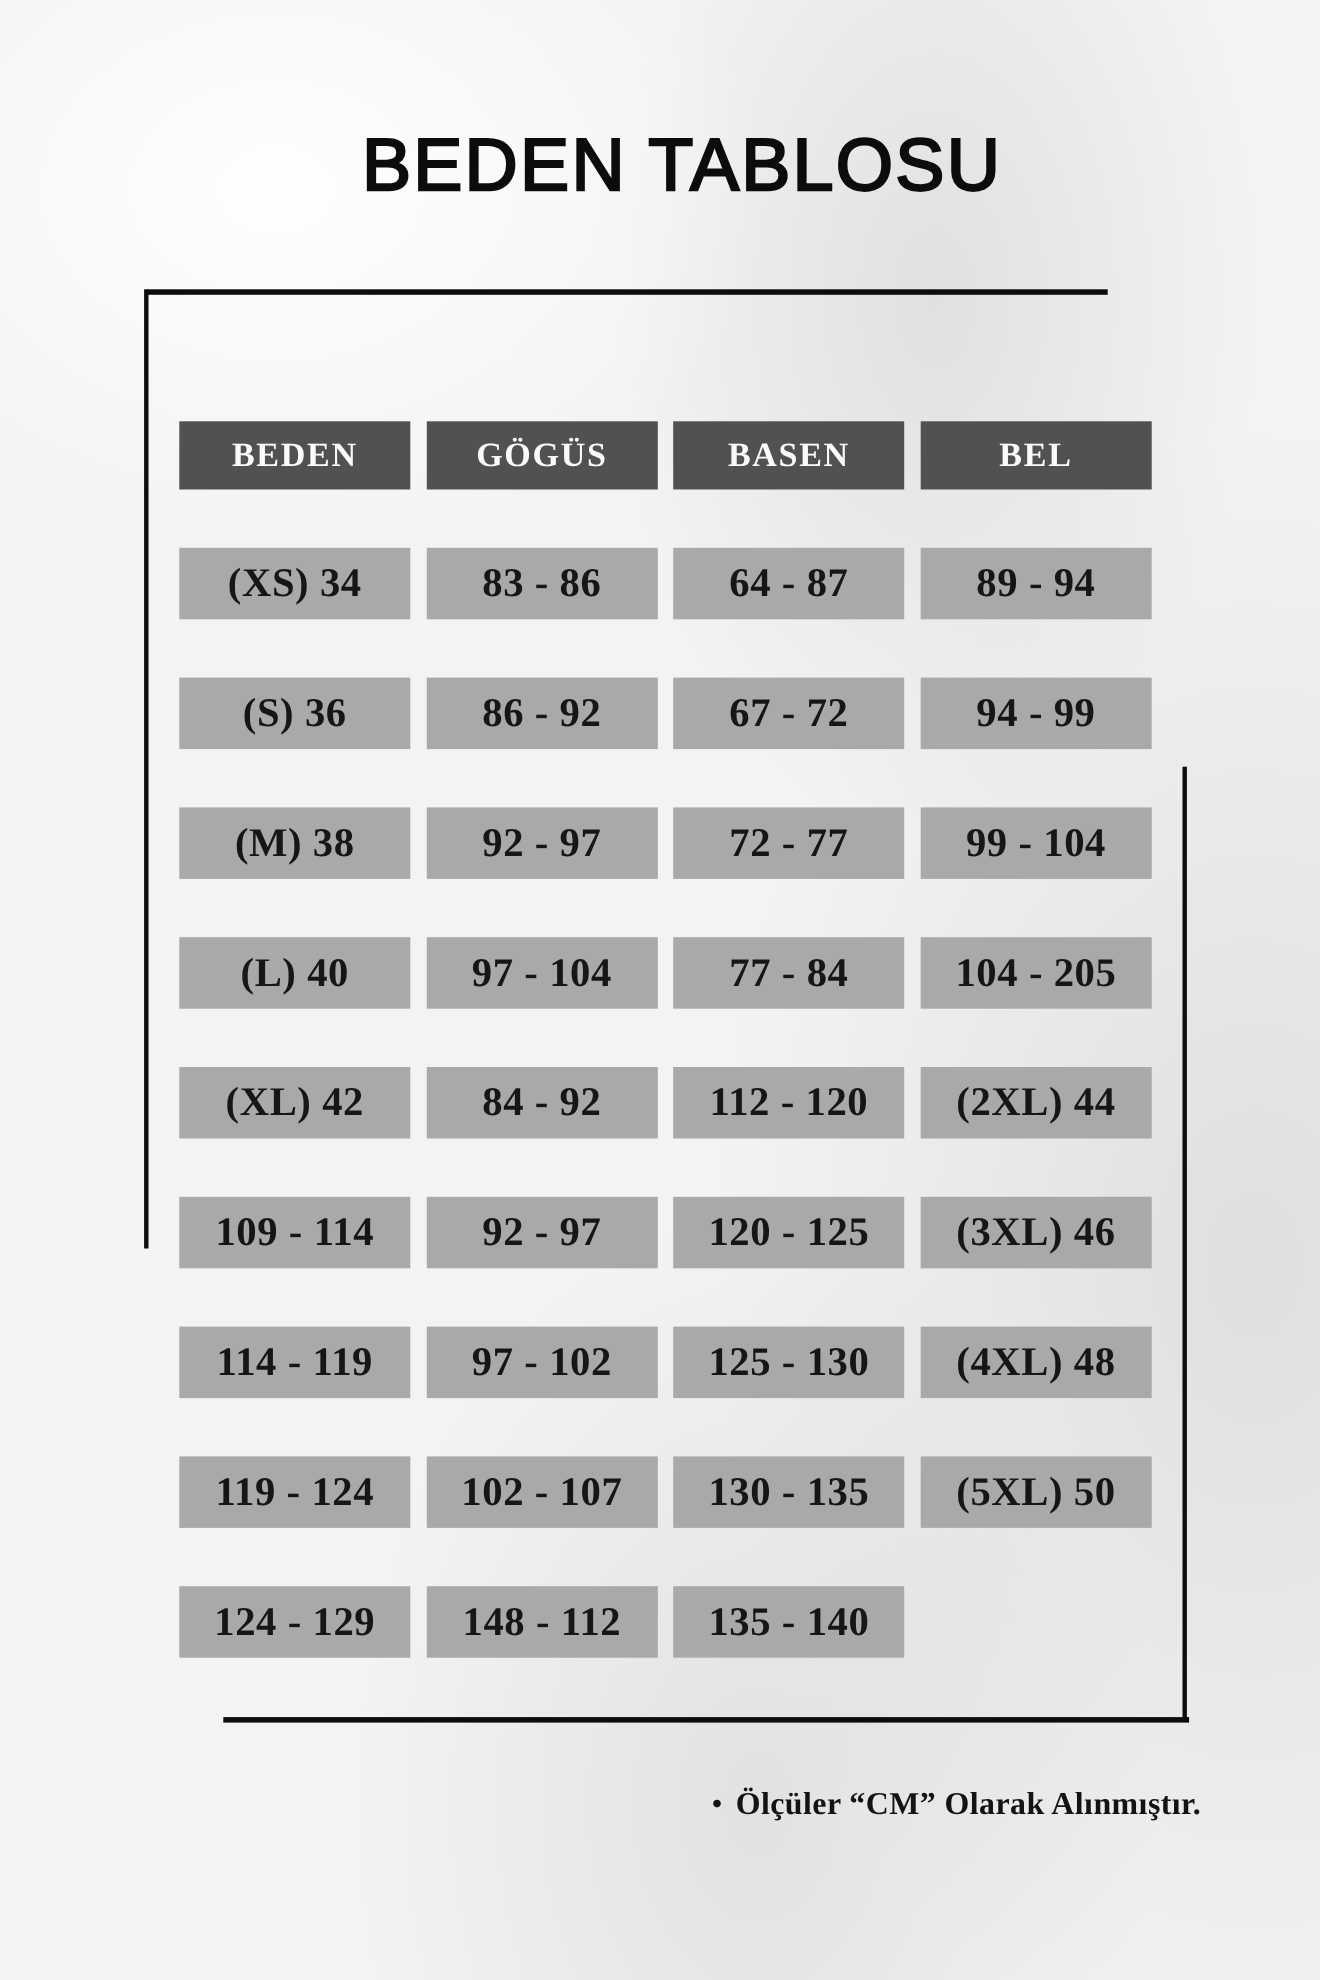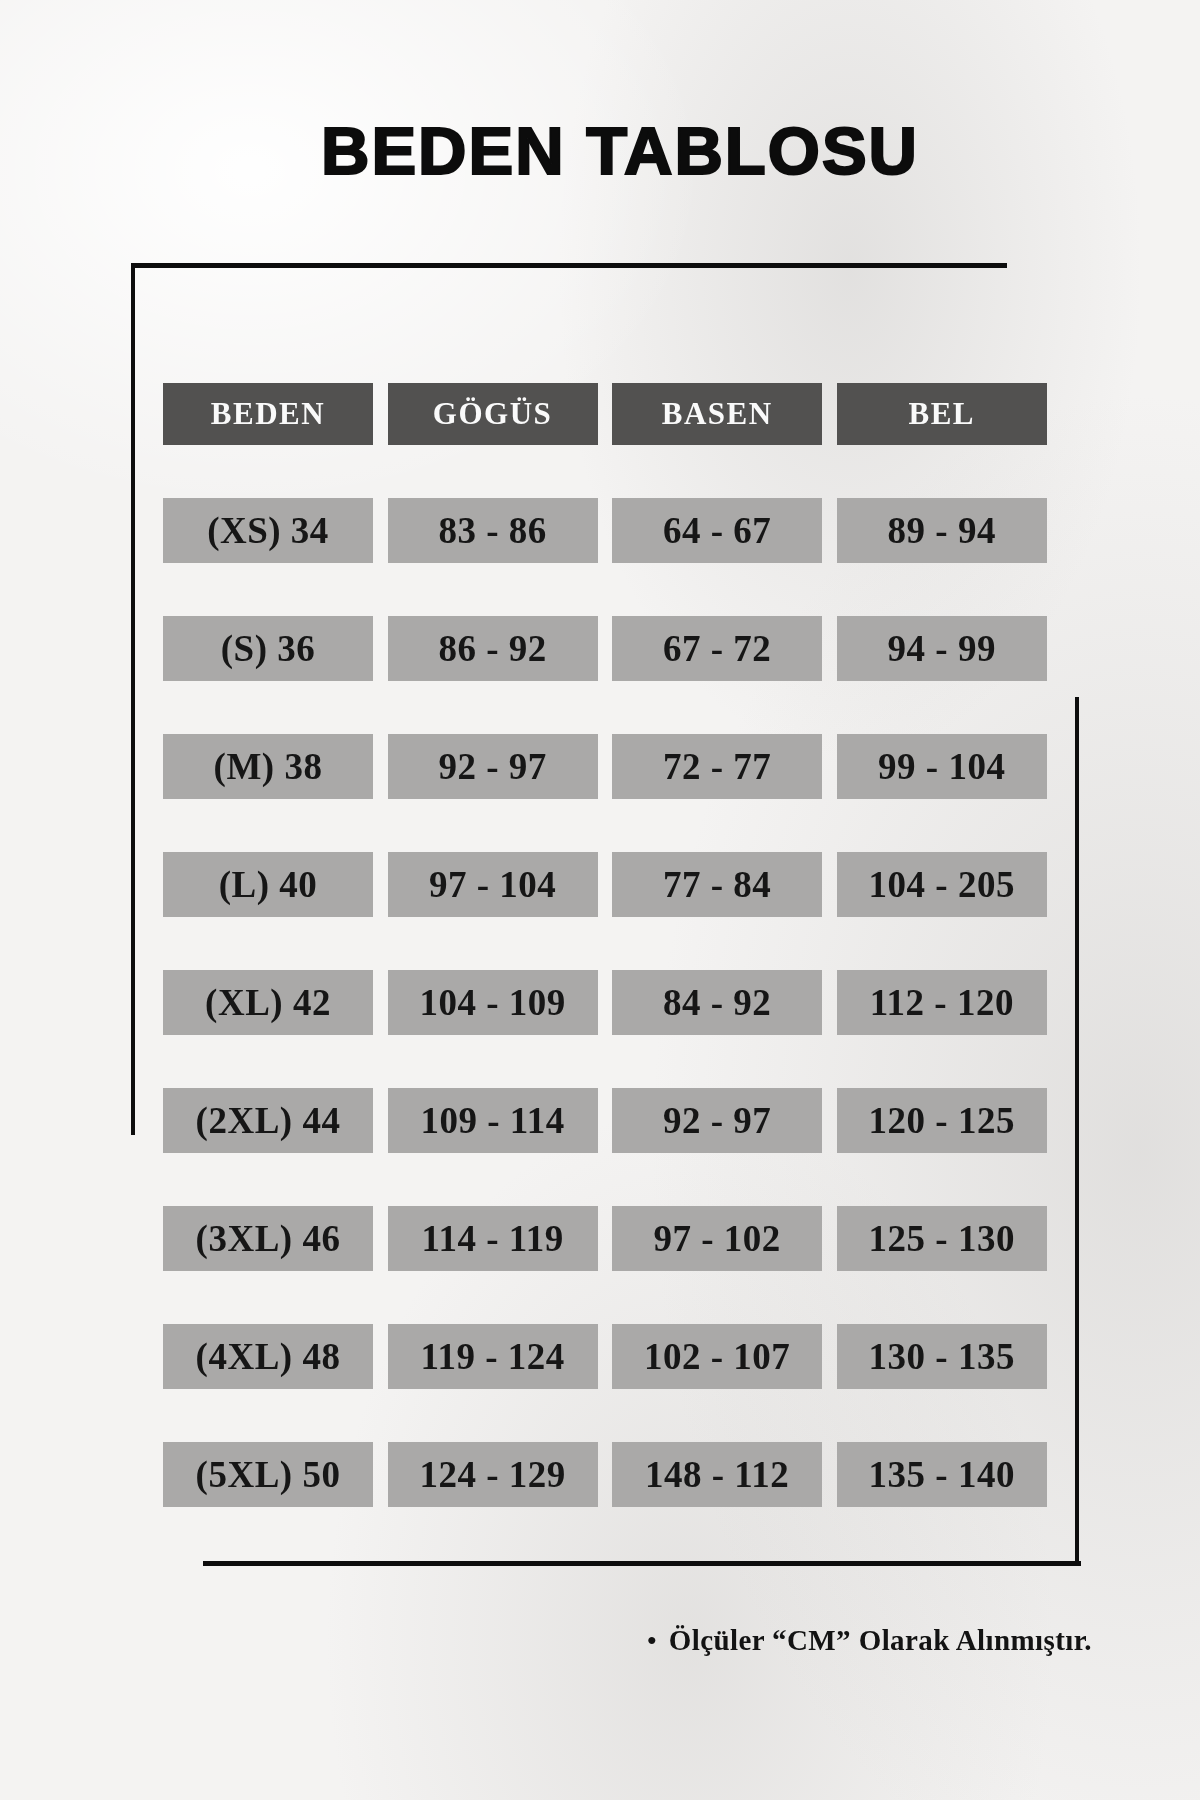--- a/index.html
+++ b/index.html
@@ -22,21 +22,21 @@
       var(--background);
     position:relative;
     overflow:hidden;
   }
   .page{position:absolute;inset:0;}
   .title{
     position:absolute;
     left:0; right:0; top:112px;
     text-align:center;
     font-family:"Liberation Sans", sans-serif;
-    font-weight:bold;
+    font-weight:normal;
     font-size:67px;
     letter-spacing:2px;
     color:#0c0c0c;
     padding-left:40px;
     -webkit-text-stroke:2.2px #0c0c0c;
   }
   .frame{position:absolute;background:var(--line);}
   .frame-top{left:134px;top:263px;width:873px;height:5px;}
   .frame-left{left:131px;top:263px;width:4px;height:872px;}
   .frame-right{left:1075px;top:697px;width:4px;height:867px;}
@@ -105,40 +105,39 @@
   <div class="frame frame-bottom"></div>
 
   <div class="size-table">
     <div class="cell head">BEDEN</div>
     <div class="cell head">GÖGÜS</div>
     <div class="cell head">BASEN</div>
     <div class="cell head">BEL</div>
 
     <div class="cell data">(XS) 34</div>
     <div class="cell data">83 - 86</div>
-    <div class="cell data">64 - 67</div>
+    <div class="cell data">64 - 87</div>
     <div class="cell data">89 - 94</div>
 
     <div class="cell data">(S) 36</div>
     <div class="cell data">86 - 92</div>
     <div class="cell data">67 - 72</div>
     <div class="cell data">94 - 99</div>
 
     <div class="cell data">(M) 38</div>
     <div class="cell data">92 - 97</div>
     <div class="cell data">72 - 77</div>
     <div class="cell data">99 - 104</div>
 
     <div class="cell data">(L) 40</div>
     <div class="cell data">97 - 104</div>
     <div class="cell data">77 - 84</div>
     <div class="cell data">104 - 205</div>
 
     <div class="cell data">(XL) 42</div>
-    <div class="cell data">104 - 109</div>
     <div class="cell data">84 - 92</div>
     <div class="cell data">112 - 120</div>
 
     <div class="cell data">(2XL) 44</div>
     <div class="cell data">109 - 114</div>
     <div class="cell data">92 - 97</div>
     <div class="cell data">120 - 125</div>
 
     <div class="cell data">(3XL) 46</div>
     <div class="cell data">114 - 119</div>

